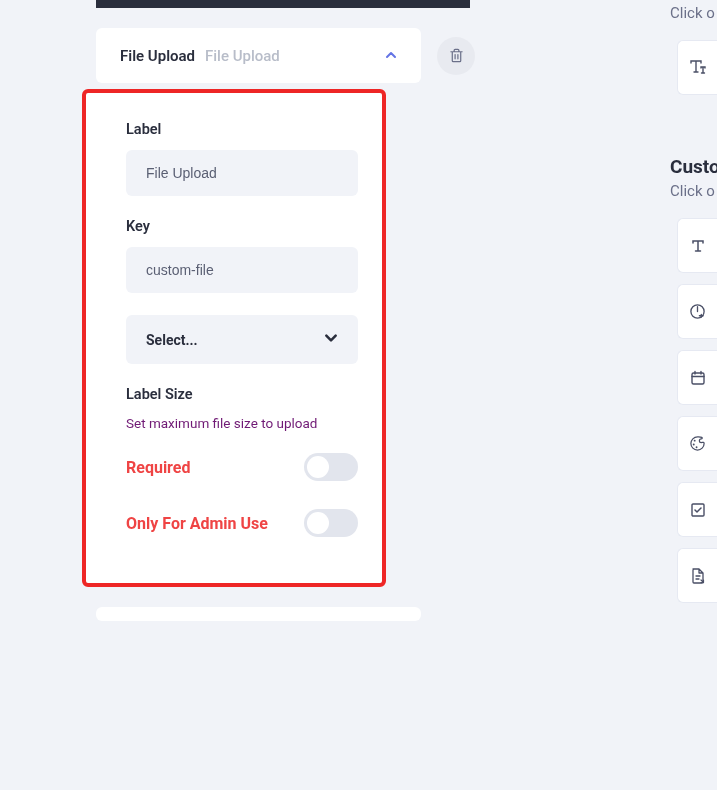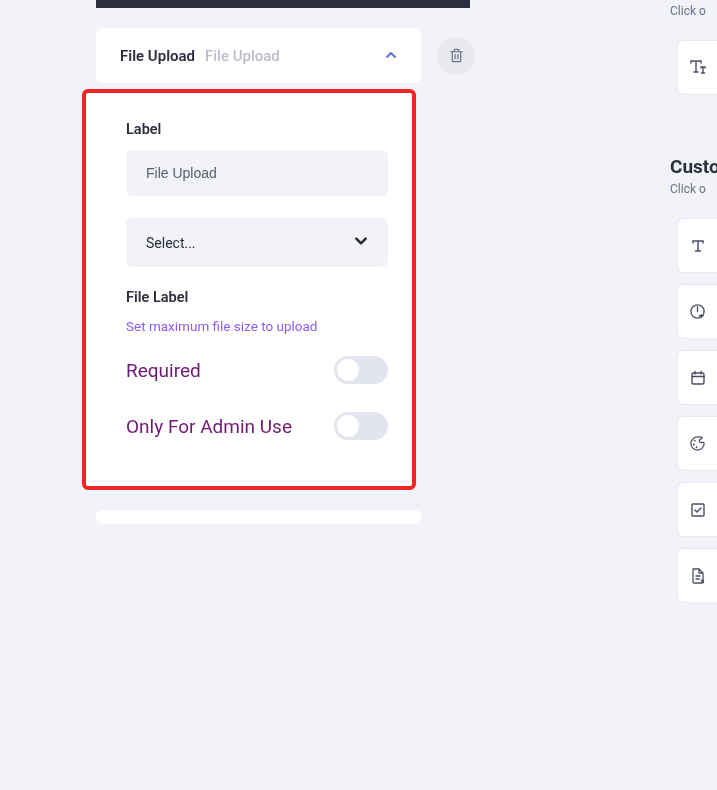--- a/index.html
+++ b/index.html
@@ -70,21 +70,21 @@
       justify-content: center;
       cursor: pointer;
       color: #6b7089;
     }
     .panel {
       background: #fff;
       margin-left: 43px;
       margin-top: 8px;
       border-radius: 6px;
       padding: 28px 30px 38px 30px;
-      width: 334px;
+      width: 304px;
       border: 4px solid #ee2626;
       position: relative;
       left: -14px;
       top: -2px;
       padding-left: 40px;
       padding-right: 24px;
     }
     .panel-inner {
       margin-left: 0;
     }
@@ -93,21 +93,21 @@
     }
     .field:last-child { margin-bottom: 0; }
     .label {
       font-weight: 600;
       color: #2a2e3d;
       font-size: 14.5px;
       margin-bottom: 12px;
       display: block;
     }
     .sublabel {
-      color: #8b5cf6;
+      color: #701a75;
       font-size: 13.5px;
       margin-bottom: 10px;
       display: block;
     }
     .input {
       background: #f1f3f8;
       border: none;
       border-radius: 6px;
       padding: 15px 20px;
       width: 100%;
@@ -120,36 +120,36 @@
       background: #f1f3f8;
       border-radius: 6px;
       padding: 15px 20px;
       width: 100%;
       display: flex;
       align-items: center;
       justify-content: space-between;
       cursor: pointer;
     }
     .select-text {
-      font-weight: 400;
+      font-weight: 700;
       color: #2a2e3d;
       font-size: 14px;
     }
     .select-chevron { color: #2a2e3d; }
     .toggle-row {
       display: flex;
       align-items: center;
       justify-content: space-between;
       margin-bottom: 28px;
     }
     .toggle-row:last-child { margin-bottom: 8px; }
     .toggle-label {
-      font-weight: 400;
-      color: #701a75;
-      font-size: 19px;
+      font-weight: 700;
+      color: #ef4444;
+      font-size: 16px;
     }
     .toggle {
       width: 54px;
       height: 28px;
       background: #e2e5ed;
       border-radius: 14px;
       position: relative;
       cursor: pointer;
     }
     .toggle-knob {
@@ -157,21 +157,21 @@
       left: 3px;
       top: 3px;
       width: 22px;
       height: 22px;
       background: #fff;
       border-radius: 50%;
     }
     .right-text {
       position: absolute;
       left: 670px;
-      font-size: 12px;
+      font-size: 15px;
       color: #6b7089;
       white-space: nowrap;
     }
     .right-heading {
       position: absolute;
       left: 670px;
       font-weight: 700;
       color: #2a2e3d;
       font-size: 19px;
       white-space: nowrap;
@@ -221,31 +221,35 @@
     </div>
   </div>
 
   <div class="panel">
     <div class="panel-inner">
       <div class="field">
         <span class="label">Label</span>
         <input class="input" value="File Upload" style="">
       </div>
       <div class="field">
+        <span class="label">Key</span>
+        <input class="input" value="custom-file" style="">
+      </div>
+      <div class="field">
         <div class="select">
           <span class="select-text">Select...</span>
           <span class="select-chevron">
             <svg width="14" height="14" viewBox="0 0 12 12" fill="none">
                 <path d="M2 4 L6 8 L10 4" stroke="currentColor" stroke-width="2.2" stroke-linecap="round" stroke-linejoin="round"></path>
               </svg>
           </span>
         </div>
       </div>
       <div class="field">
-        <span class="label">File Label</span>
+        <span class="label">Label Size</span>
         <span class="sublabel">Set maximum file size to upload</span>
       </div>
       <div class="toggle-row">
         <span class="toggle-label">Required</span>
         <div class="toggle">
           <div class="toggle-knob"></div>
         </div>
       </div>
       <div class="toggle-row">
         <span class="toggle-label">Only For Admin Use</span>

